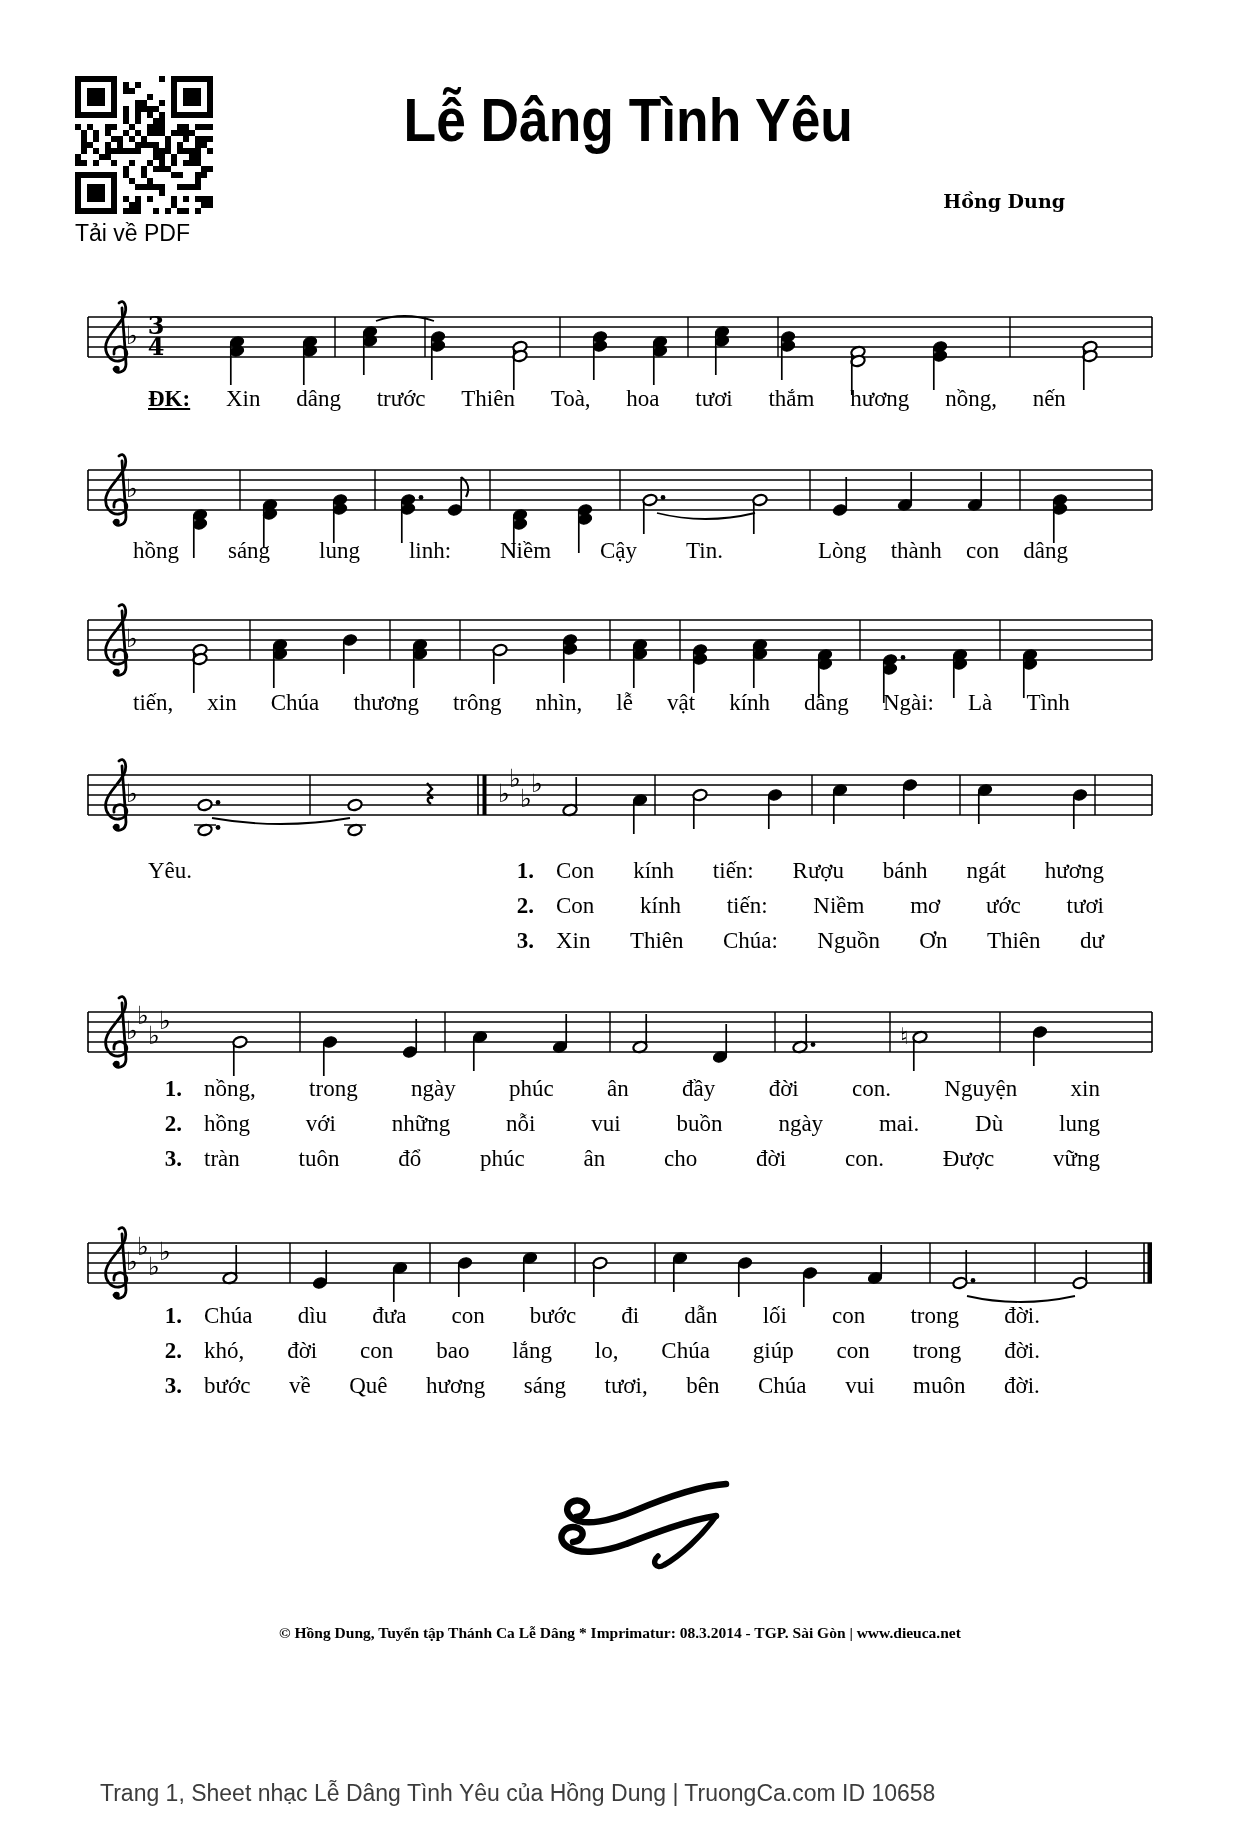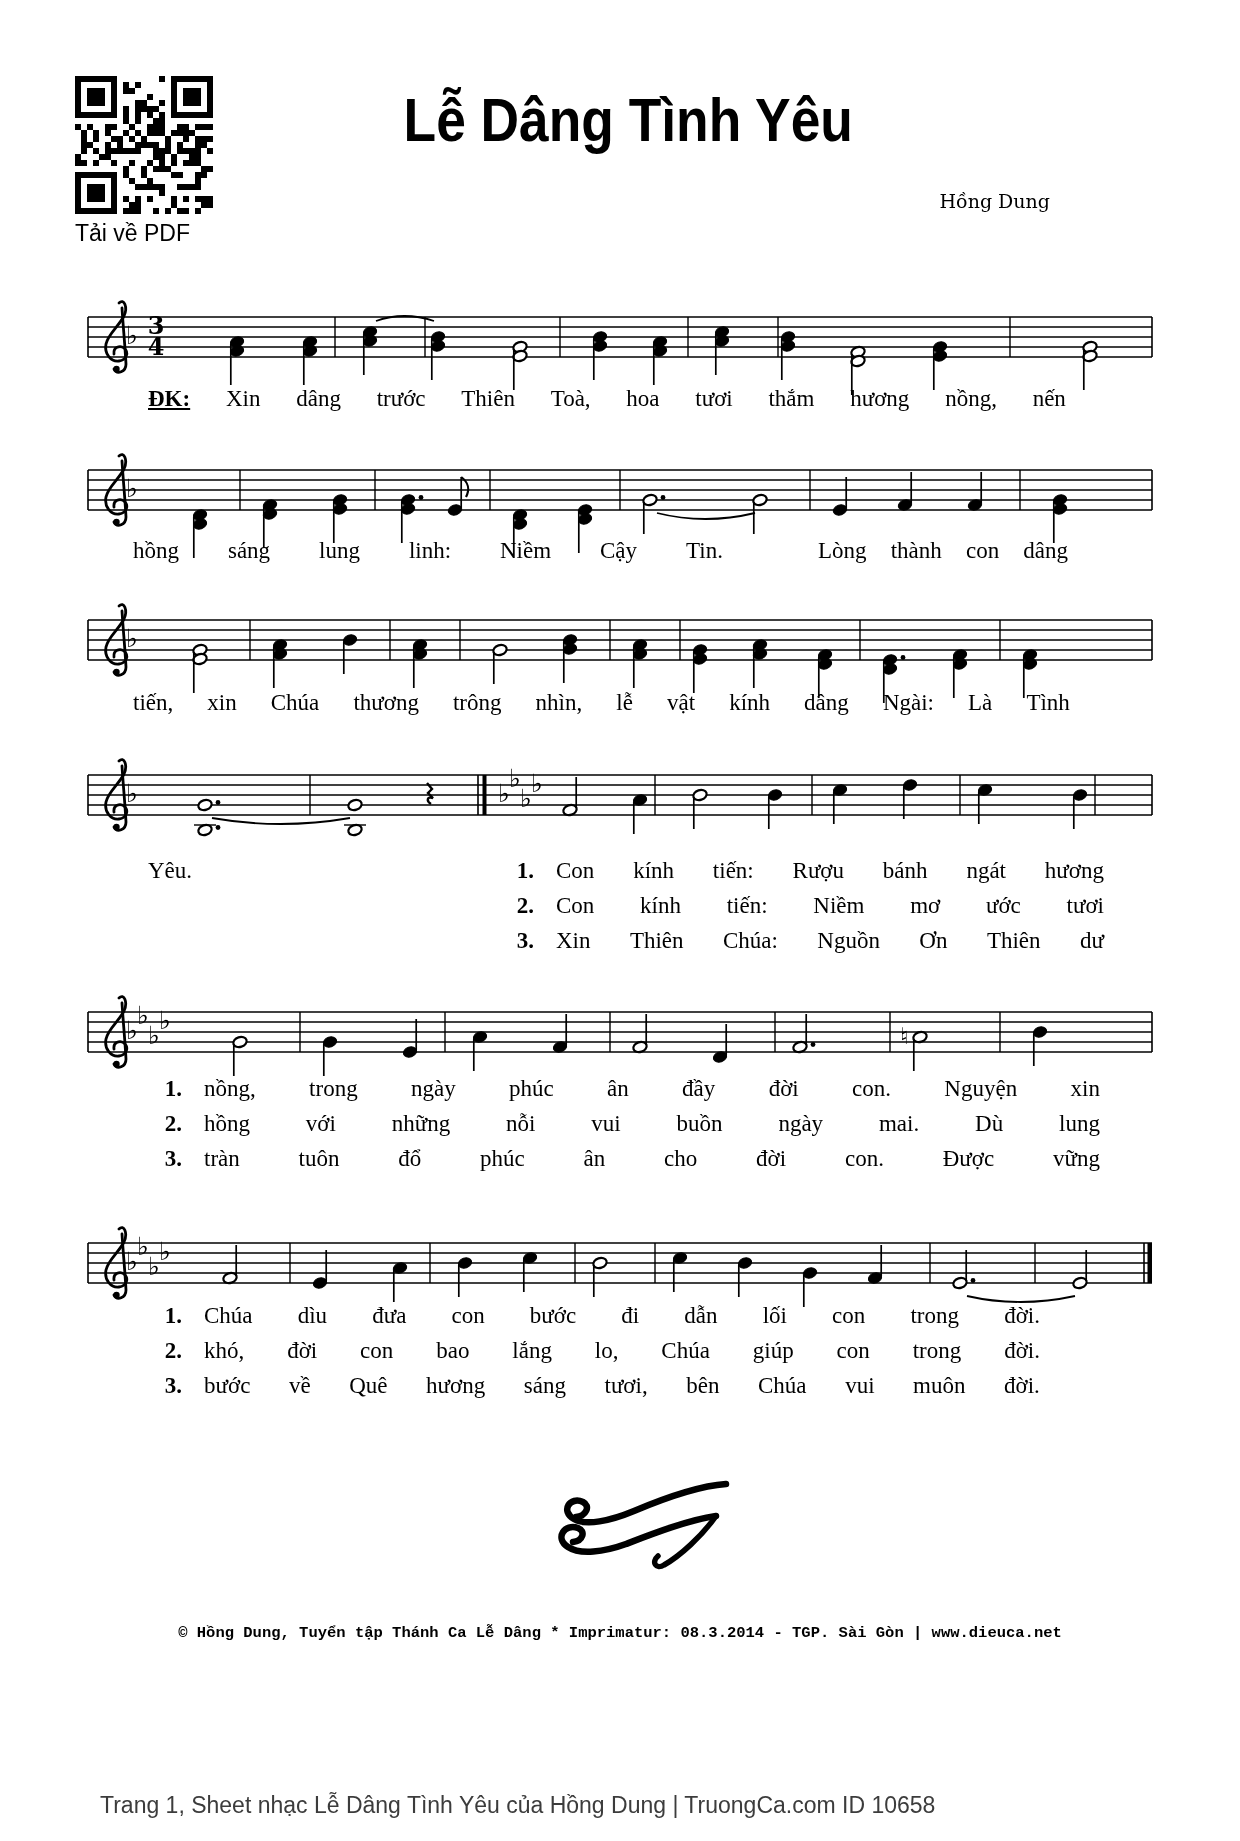--- a/index.html
+++ b/index.html
@@ -7,27 +7,27 @@
         font-family:"Liberation Serif",serif;color:#000;overflow:hidden;margin:0 auto;}
   .abs{position:absolute;}
   .lyr{display:flex;justify-content:space-between;align-items:flex-end;
        font-size:23px;white-space:nowrap;}
   .lyr .tag{font-weight:bold;text-decoration:underline;}
   .vnum{font-weight:bold;font-size:23px;text-align:right;}
   #title{left:16px;right:0;top:84px;text-align:center;}
   #title span{display:inline-block;transform:scaleX(.86);
         font-family:"Liberation Sans",sans-serif;font-weight:bold;
         font-size:62px;letter-spacing:0px;}
-  #composer{right:190px;top:190px;font-weight:normal;font-size:19px;font-family:"DejaVu Serif",serif;}
+  #composer{right:175px;top:190px;font-weight:bold;font-size:19px;font-family:"DejaVu Serif",serif;}
   #pdf-label{left:75px;top:220px;font-family:"Liberation Sans",sans-serif;font-size:23px;cursor:pointer;}
   #refrain-end{left:148px;top:858px;font-size:23px;}
   #copyright{left:0;right:0;top:1624px;text-align:center;font-weight:bold;
-        font-size:15.5px;font-family:Liberation Mono, monospace;}
+        font-size:15.5px;font-family:Liberation Serif, serif;}
   #footer{left:100px;top:1780px;font-family:"Liberation Sans",sans-serif;
-        font-size:23px;color:#3c3c3c;margin-top:12px;}
+        font-size:23px;color:#3c3c3c;}
   svg{display:block;}
 </style>
 </head>
 <body>
 
 <div id="page">
 
   <svg id="qr" class="abs" style="left:75px;top:76px" width="138" height="138">
       <rect x="84" y="0" width="6" height="6" fill="#000"></rect>
       <rect x="48" y="6" width="6" height="6" fill="#000"></rect>

